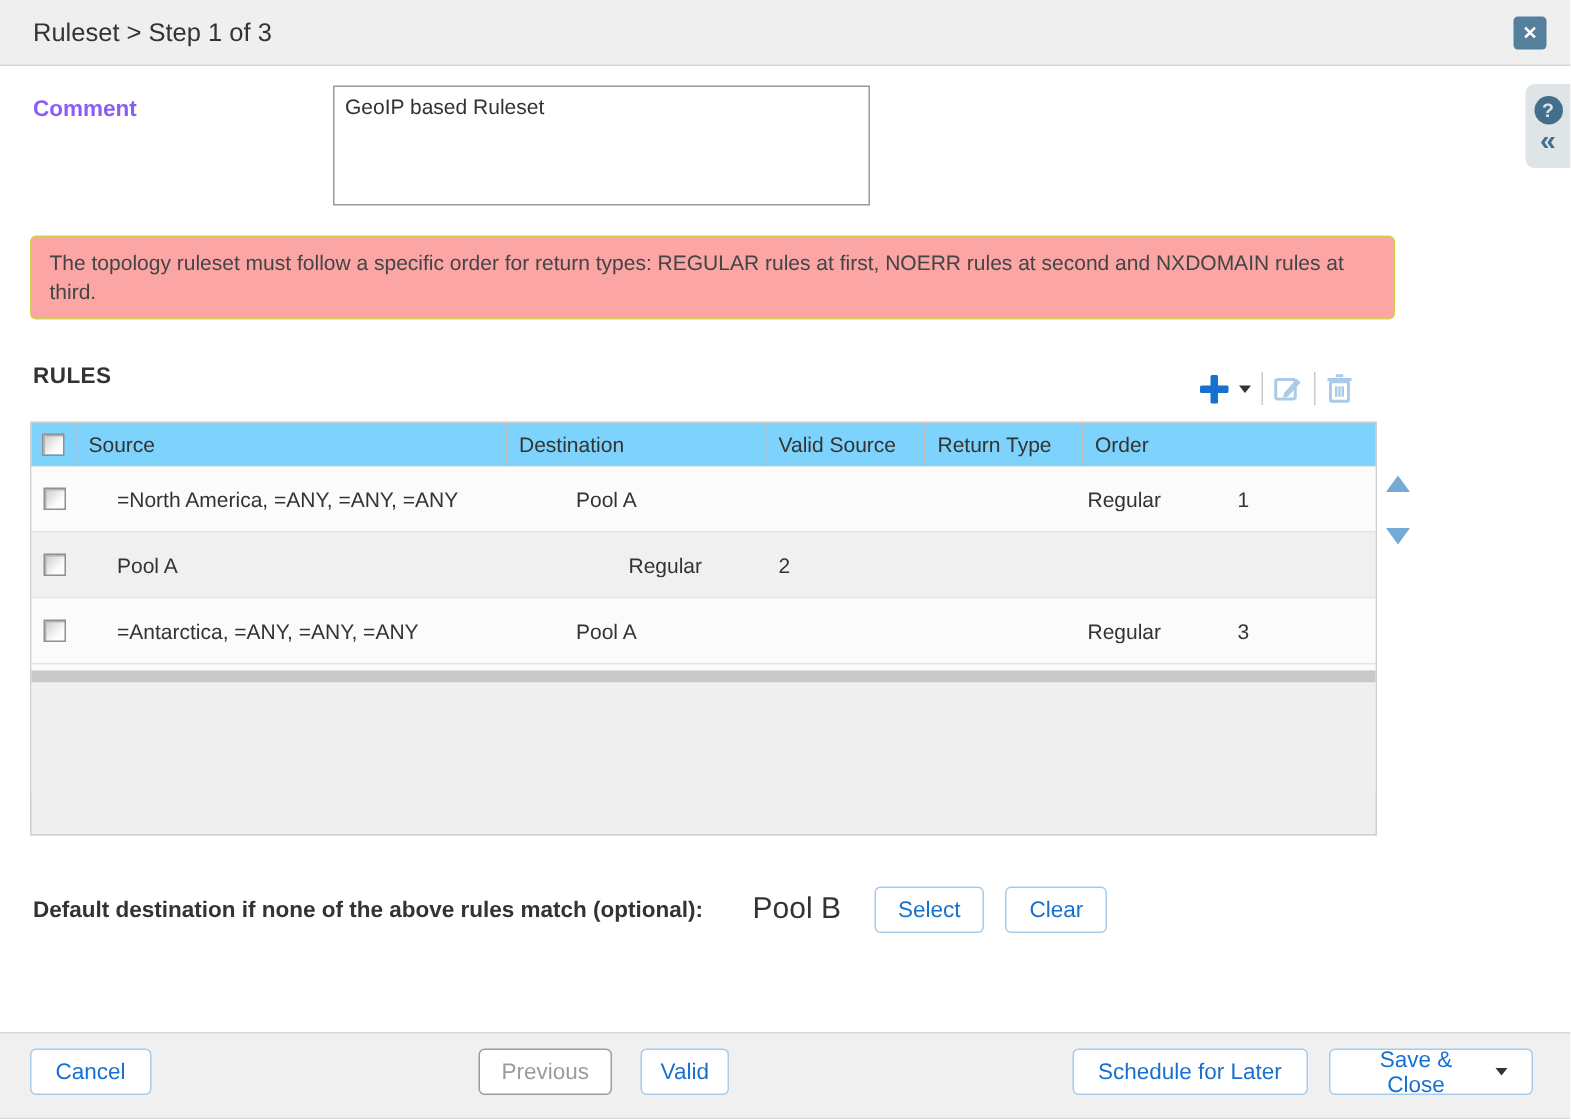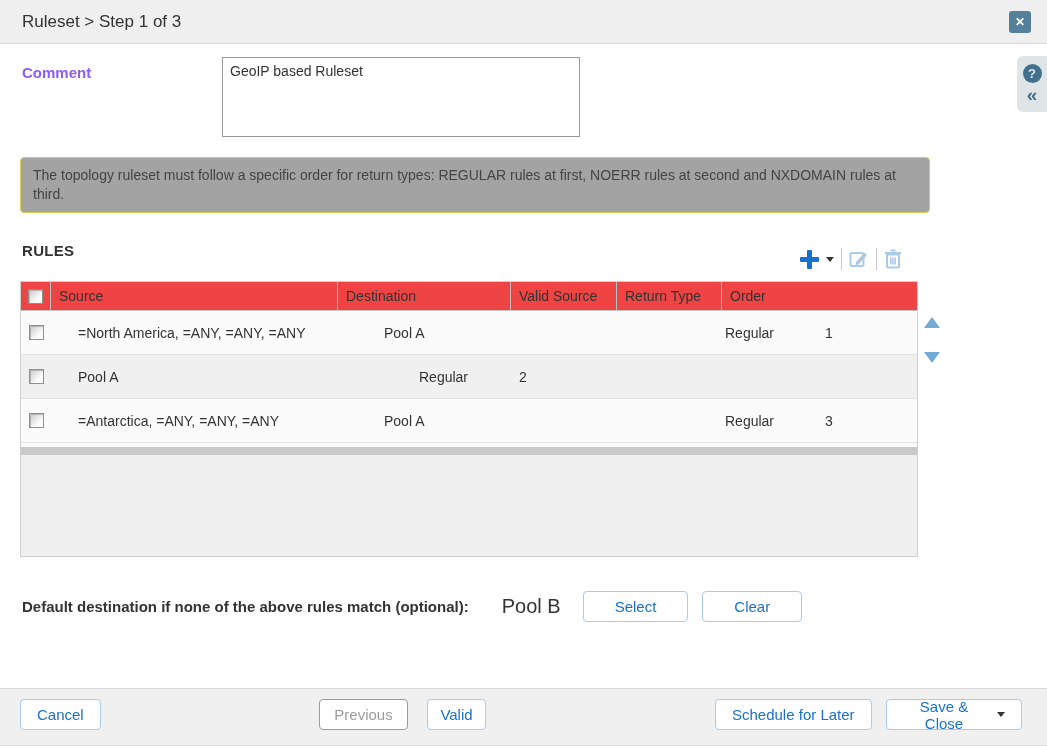--- a/index.html
+++ b/index.html
@@ -40,40 +40,40 @@
   .comment-label { position:absolute; left:22px; top:64px; font-size:15px; font-weight:bold; color:#8b5cf6; }
   .comment-box {
     position:absolute; left:222px; top:57px; width:358px; height:80px;
     border:1px solid #999; background:#fff; resize:none;
     font-family:"Liberation Sans", sans-serif; font-size:14px; color:#333; padding:5px 7px; outline:none;
   }
 
   
   .warning {
     position:absolute; left:20px; top:157px; width:910px;
-    background:#a3a3a3; border:1px solid #d6cf52; border-radius:4px;
+    background:#fca5a5; border:1px solid #d6cf52; border-radius:4px;
     padding:8px 12px; font-size:14px; color:#444; line-height:1.35;
   }
 
   
   .rules-heading { position:absolute; left:22px; top:242px; font-size:15px; font-weight:bold; color:#333; letter-spacing:.3px; }
   .toolbar { position:absolute; left:800px; top:246px; width:118px; height:26px; display:flex; align-items:center; gap:7px; }
   .plus-icon { position:relative; width:19px; height:19px; cursor:pointer; }
   .plus-icon::before { content:""; position:absolute; left:0; top:7px; width:19px; height:5px; background:#1771cf; border-radius:1px; }
   .plus-icon::after  { content:""; position:absolute; left:7px; top:0; width:5px; height:19px; background:#1771cf; border-radius:1px; }
   .caret-down { width:0; height:0; border-left:4px solid transparent; border-right:4px solid transparent; border-top:5px solid #333; cursor:pointer; }
   .tb-sep { width:1px; height:22px; background:#c9c9c9; }
   .tb-icon { cursor:pointer; display:block; }
 
   
   .table-wrap {
     position:absolute; left:20px; top:281px; width:898px; height:276px;
     border:1px solid #cfcfcf; background:#efefef;
   }
-  .thead { display:flex; height:29px; background:#ef4444; border-bottom:1px solid #c2c2c2; }
+  .thead { display:flex; height:29px; background:#7dd3fc; border-bottom:1px solid #c2c2c2; }
   .th {
     display:flex; align-items:center; padding-left:8px; font-size:14px; color:#333;
     border-right:1px solid #bdbdbd;
   }
   .th:last-child { border-right:none; }
   .col-cb { width:30px; justify-content:center; padding-left:0; }
   .col-src { width:287px; }
   .col-dst { width:173px; }
   .col-vs  { width:106px; }
   .col-rt  { width:105px;text-align:center; }
@@ -94,21 +94,21 @@
   .arrow-up, .arrow-down { position:absolute; left:924px; width:0; height:0; cursor:pointer;
     border-left:8px solid transparent; border-right:8px solid transparent; }
   .arrow-up   { top:317px; border-bottom:11px solid #74aad6; }
   .arrow-down { top:352px; border-top:11px solid #74aad6; }
 
   
   .default-row { position:absolute; left:22px; top:591px; display:flex; align-items:center; }
   .default-label { font-size:15px; font-weight:bold; color:#333; }
   .default-value { font-size:20px; color:#333; margin-left:33px; }
   .mini-btn {
-    margin-left:22px; min-width:64px; height:31px; padding:0 31px;
+    margin-left:22px; min-width:64px; height:31px; padding:0 15px;
     background:#fff; border:1px solid #a6cbec; border-radius:4px;
     color:#1771cf; font-size:15px; font-family:"Liberation Sans", sans-serif; cursor:pointer;
   }
   .mini-btn + .mini-btn { margin-left:14px; }
 
   
   .footer {
     position:absolute; left:0; top:688px; width:1047px; height:57px;
     background:#f0f0f0; border-top:1px solid #d9d9d9;
   }

